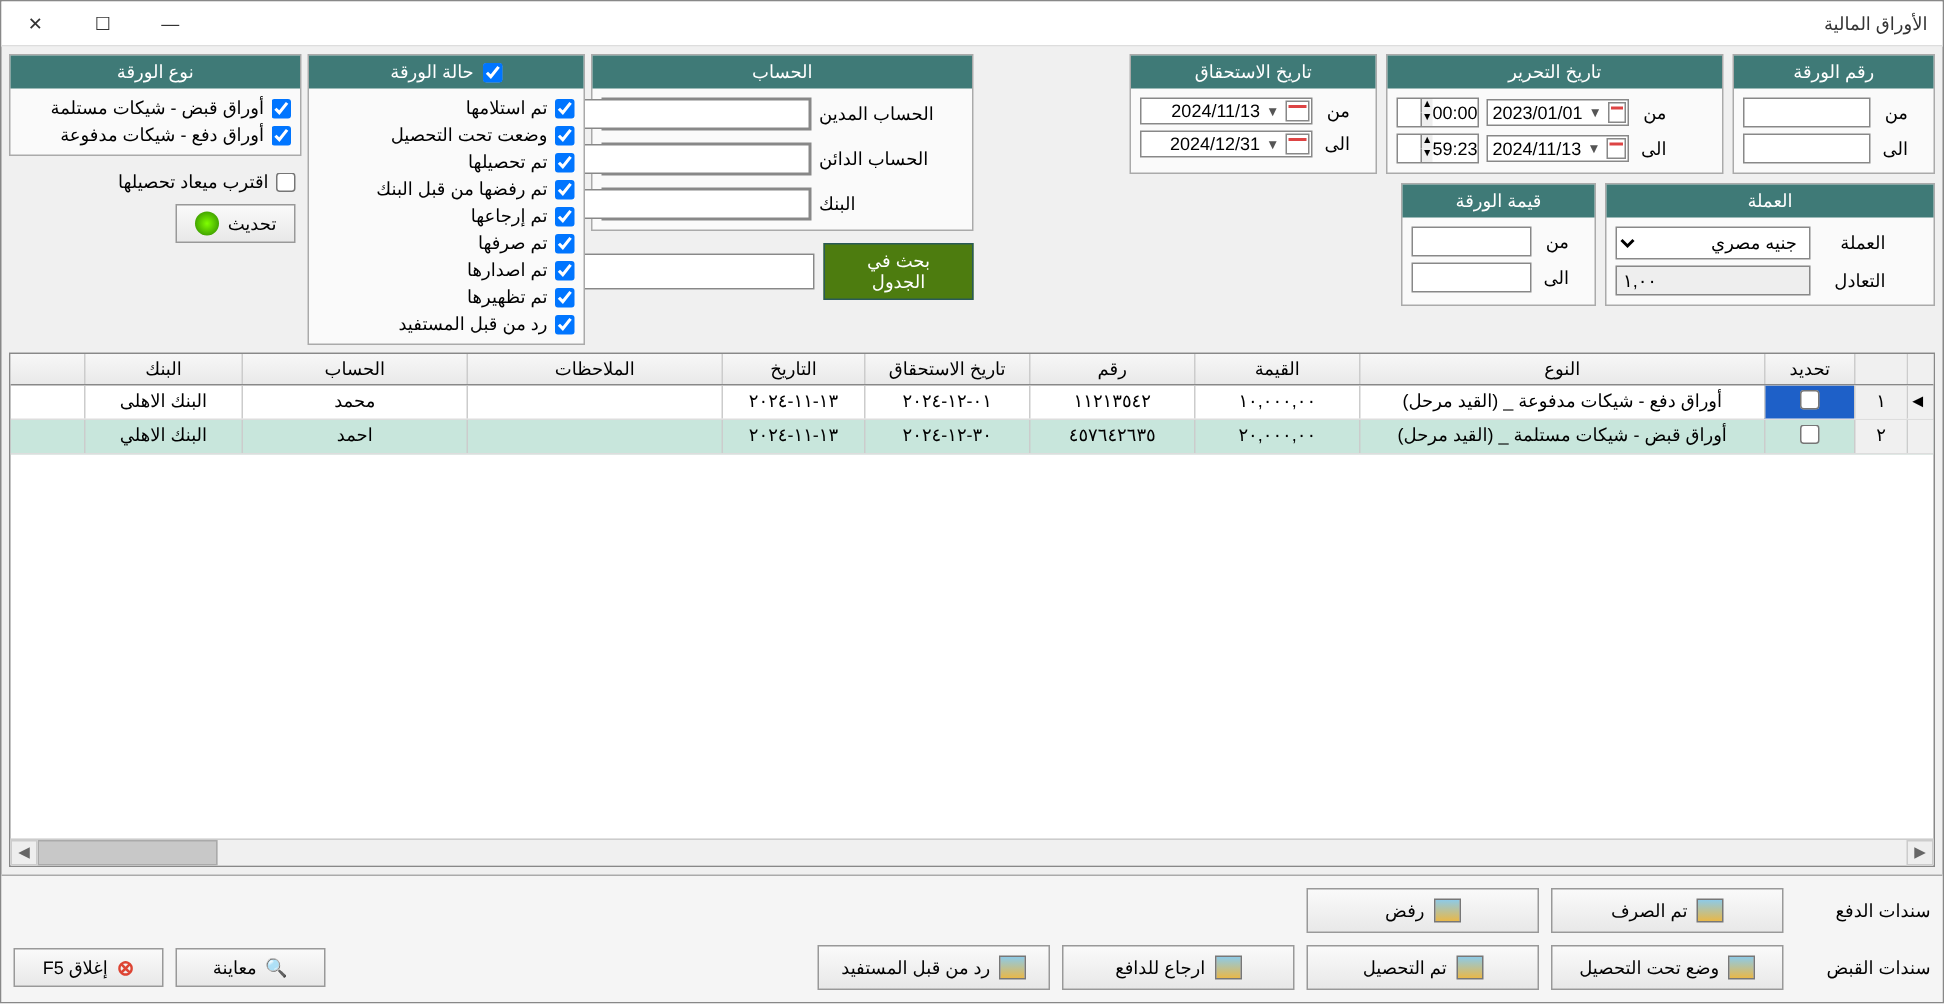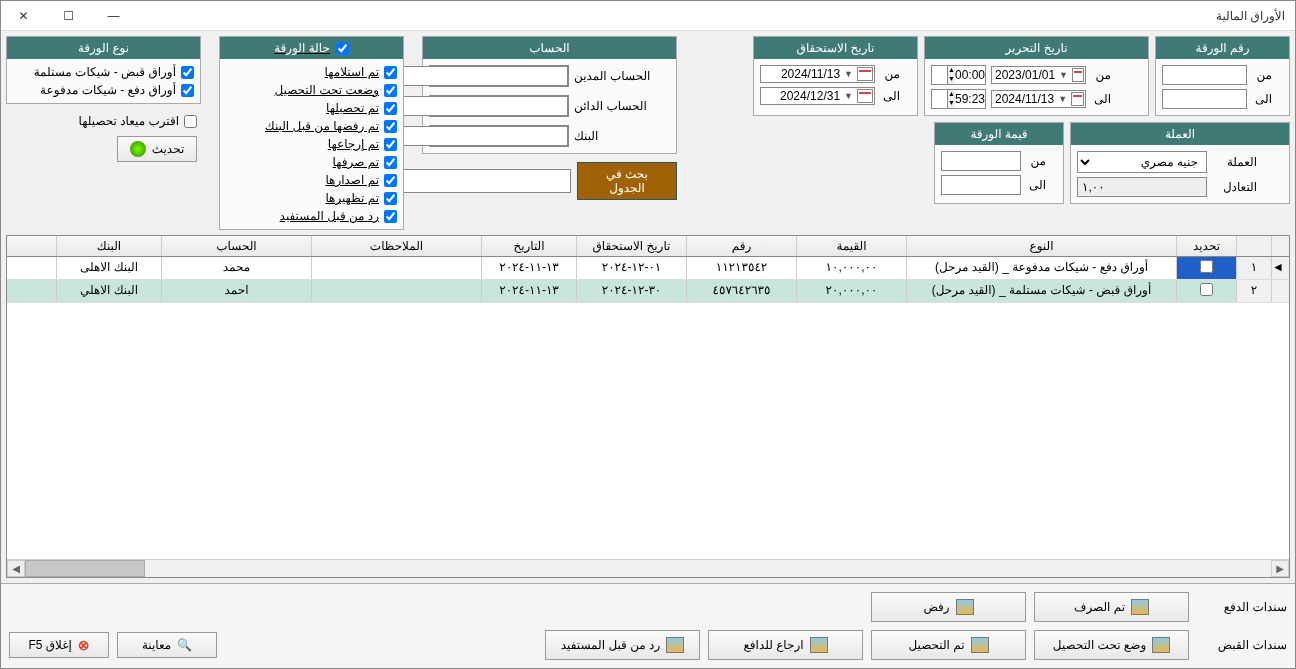--- a/index.html
+++ b/index.html
@@ -3,21 +3,21 @@
 <meta charset="utf-8">
 <style>
 * { box-sizing: border-box; margin: 0; padding: 0; }
 body { font-family: Tahoma, Arial, sans-serif; font-size: 12px; background: #fff; direction: rtl; }
 .window { width: 1296px; height: 669px; border: 1px solid #888; display: flex; flex-direction: column; background: #f0f0f0; }
 .titlebar { height: 30px; background: #fff; display: flex; align-items: center; justify-content: space-between; border-bottom: 1px solid #ddd; }
 .titlebar .title { padding: 0 10px; color: #333; }
 .titlebar .controls { display: flex; }
 .titlebar .controls div { width: 45px; height: 30px; display: flex; align-items: center; justify-content: center; cursor: pointer; color: #333; }
 .content { flex: 1; display: flex; flex-direction: column; padding: 5px; gap: 5px; overflow: hidden; }
-.filters { display: flex; flex-direction: row-reverse; gap: 18px; flex-wrap: wrap; }
+.filters { display: flex; flex-direction: row-reverse; gap: 4px; flex-wrap: wrap; }
 .panel { border: 1px solid #aaa; background: #fafafa; display: flex; flex-direction: column; }
 .panel-header { background: #3f7a77; color: #fff; text-align: center; padding: 4px; font-size: 12px; display: flex; align-items: center; justify-content: center; gap: 6px; }
 .panel-header input[type=checkbox] { margin: 0; }
 .panel-body { padding: 6px; display: flex; flex-direction: column; gap: 4px; }
 .chk-row { display: flex; align-items: center; gap: 5px; font-size: 12px; }
 .chk-row input { margin: 0; }
 .field-row { display: flex; align-items: center; gap: 5px; justify-content: flex-end; }
 .field-row label { font-size: 12px; min-width: 20px; }
 .field-row input[type=text], .field-row select { border: 1px solid #888; padding: 2px 4px; font-size: 12px; background: #fff; font-family: inherit; }
 .date-input { width: 95px; display: flex; align-items: center; border: 1px solid #888; background: #fff; padding: 1px; }
@@ -26,21 +26,21 @@
 .date-input .dd { font-size:9px; color:#555; margin: 0 2px; }
 .date-input span.v { flex:1; text-align:right; padding: 0 2px; font-size: 12px; direction: ltr; }
 .time-input { display:flex; align-items:center; border:1px solid #888; background:#fff; width:55px;padding-left:19px; }
 .time-input span { flex:1; text-align:center; font-size:12px; direction:ltr; }
 .time-input .spin { width:14px; display:flex; flex-direction:column; }
 .time-input .spin div { height:9px; font-size:7px; text-align:center; line-height:8px; border-left:1px solid #888; cursor:pointer; background:#eee; }
 .lookup { display:flex; align-items:center; border:1px solid #888; background:#fff; width:140px; height:22px; }
 .lookup .mag { width:20px; text-align:center; color:#888; cursor:pointer; }
 .lookup input { border:none; flex:1; outline:none; padding:0 3px; font-family:inherit; }
 .btn { background: linear-gradient(#fafafa,#e8e8e8); border:1px solid #999; padding:4px 10px; cursor:pointer; font-family:inherit; font-size:12px; display:flex; align-items:center; gap:6px; justify-content:center; }
-.btn-teal { background:#a16207; color:#fff; border:1px solid #2a5a57; }
+.btn-teal { background:#4d7c0f; color:#fff; border:1px solid #2a5a57; }
 .grid-wrap { flex:1; border:1px solid #888; background:#fff; display:flex; flex-direction:column; overflow:hidden; }
 .grid-head { display:flex; background:linear-gradient(#f7f7f7,#e9e9e9); border-bottom:1px solid #888; }
 .grid-head div, .grid-row div { border-left:1px solid #ccc; padding:3px 5px; font-size:12px; text-align:center; overflow:hidden; white-space:nowrap; }
 .grid-body { flex:1; overflow:auto; }
 .grid-row { display:flex; border-bottom:1px solid #ddd; }
 .grid-row.sel .c-select { background:#1e60c8; }
 .grid-row.alt { background:#c8e6dc; }
 .c-rownum { width:35px; background:#f0f0f0; }
 .c-rowptr { width:18px; background:#f0f0f0; font-size:10px; }
 .c-select { width:60px; }
@@ -104,21 +104,21 @@
               <input type="checkbox" style="">
               <span>اقترب ميعاد تحصيلها</span>
             </div>
           <button class="btn" style="width:80px;text-align:center;">
               <span>تحديث</span>
               <span class="icon-green"></span>
             </button>
         </div>
       </div>
 
-      <div class="panel" style="width:185px;text-decoration:underline;">
+      <div class="panel" style="width:185px;">
         <div class="panel-header">
           <input type="checkbox" checked="" style="">
           <span>حالة الورقة</span>
         </div>
         <div class="panel-body">
           <div class="chk-row">
               <input type="checkbox" checked="" style="">
               <span>تم استلامها</span>
             </div>
           <div class="chk-row">

